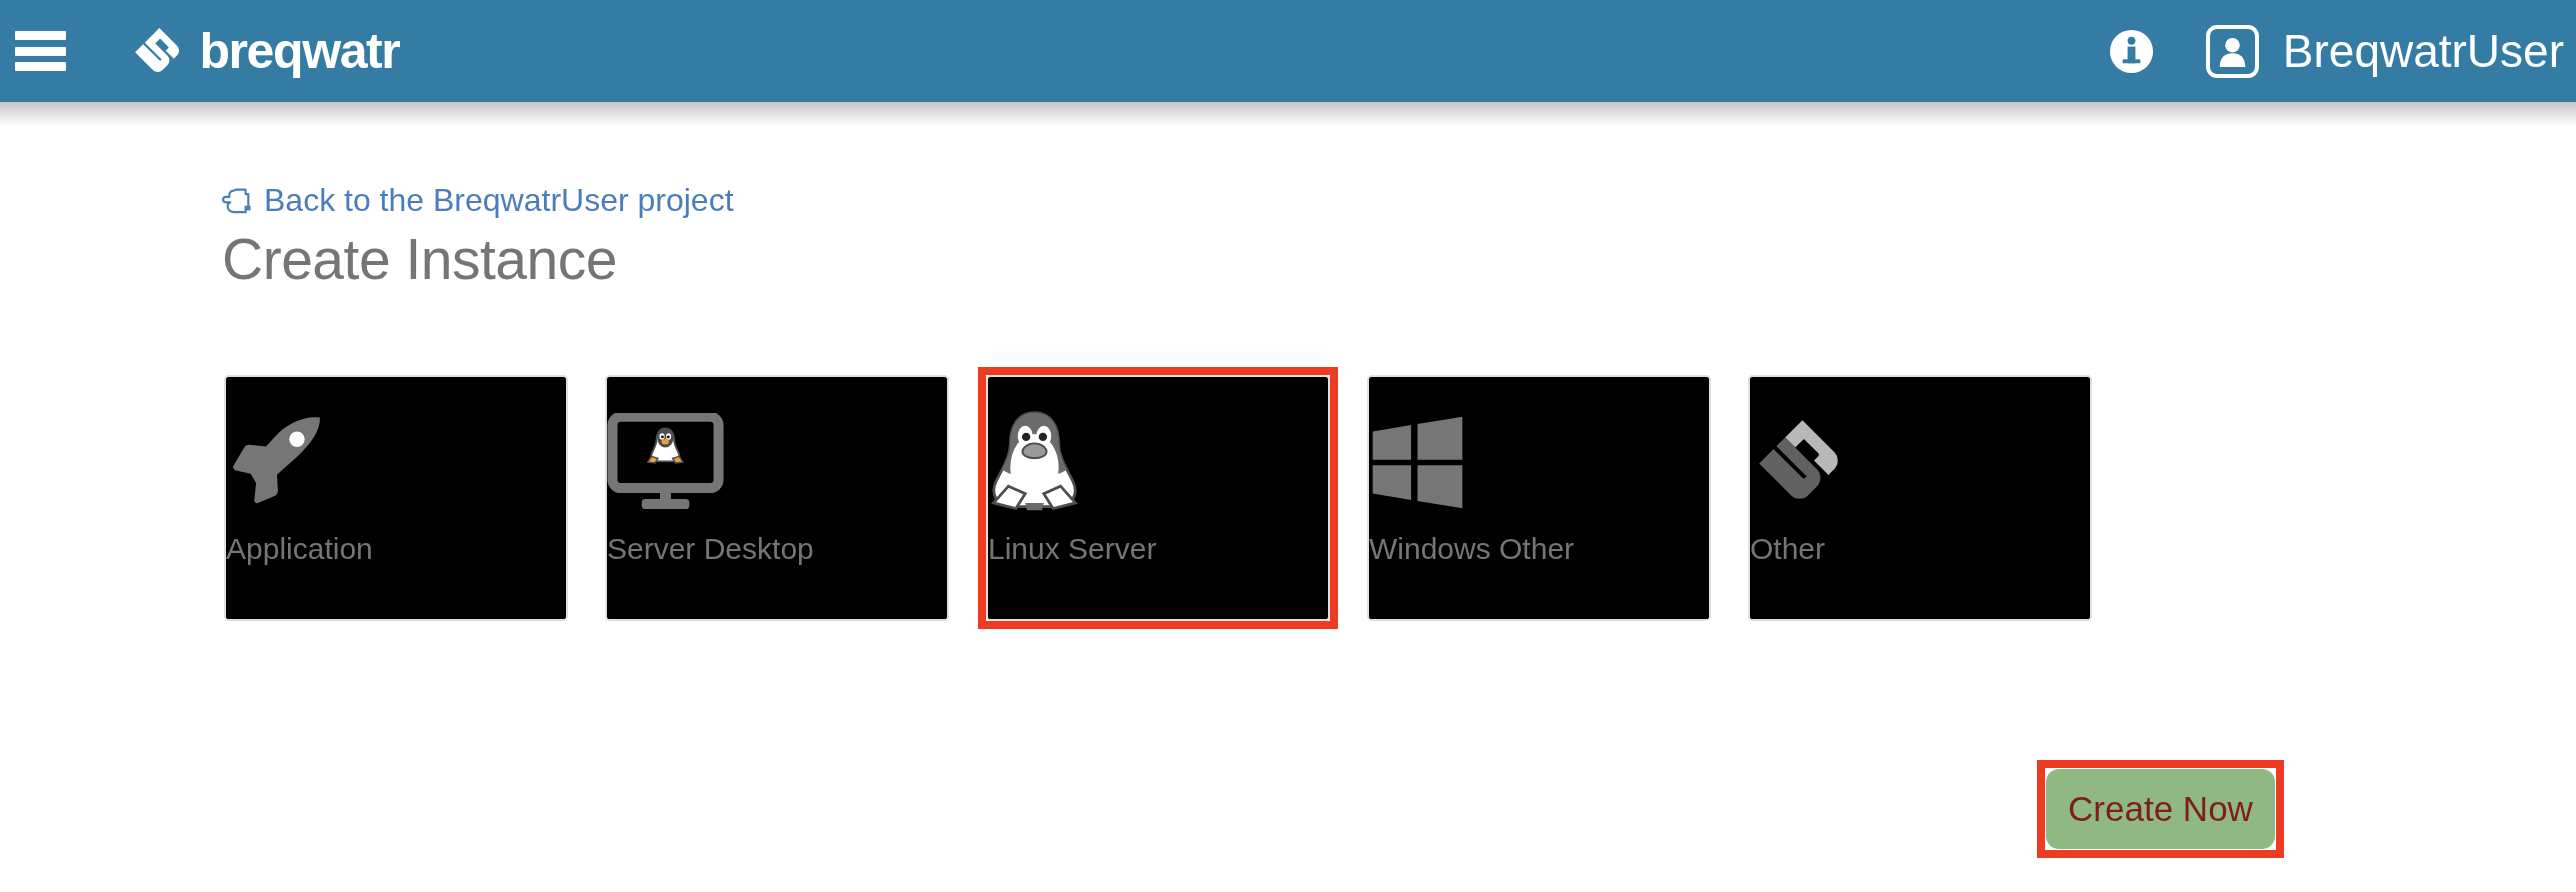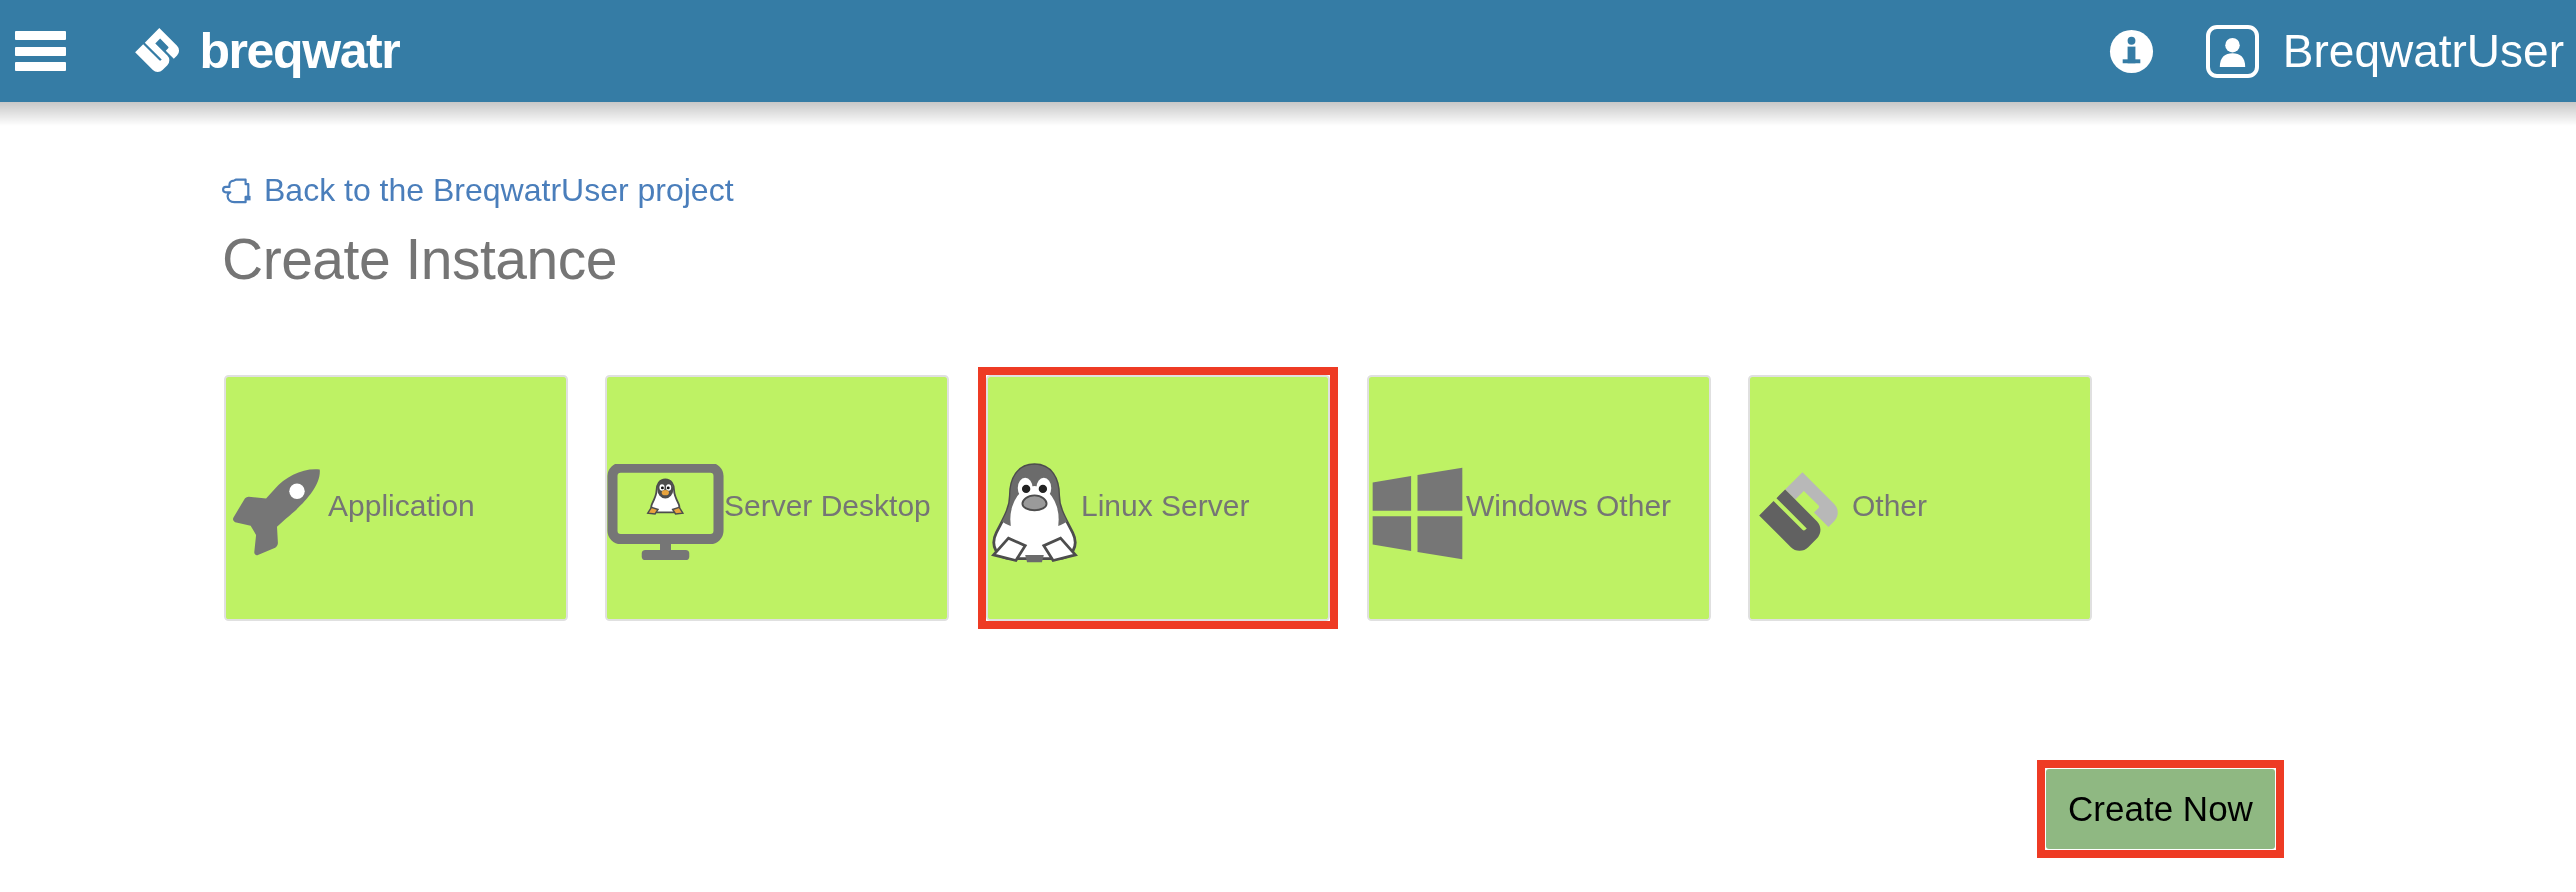--- a/index.html
+++ b/index.html
@@ -57,46 +57,46 @@
   }
   .user-name {
     color: #ffffff; font-size: 46px; white-space: nowrap;
     line-height: 1;
   }
 
   
   .content { position: absolute; left: 0; top: 102px; width: 2576px; }
 
   .breadcrumb {
-    position: absolute; left: 222px; top: 70px;
+    position: absolute; left: 222px; top: 80px;
     display: flex; align-items: center;
     color: #4a7ebb; font-size: 32px; text-decoration: none;
     cursor: pointer; white-space: nowrap;
   }
   .breadcrumb-icon { width: 31px; height: 27px; margin-right: 11px; }
 
   .page-title {
     position: absolute; left: 222px; top: 124px;
     color: #757575; font-size: 57px; font-weight: 400;
     letter-spacing: -0.5px; white-space: nowrap;
   }
 
   
   .card-row {
     position: absolute; left: 224px; top: 273px;
     display: flex; gap: 37px;
   }
   .card {
     position: relative;
     width: 344px; height: 246px;
-    background: #bef264;
+    background: #000000;
     border: 2.7px solid #e0e0e0;
     border-radius: 4.6px;
-    display: flex; 
-    align-items: center; justify-content: flex-start;
+    display: flex; flex-direction: column;
+    align-items: flex-start; justify-content: flex-start;
     cursor: pointer;
   }
   .card-icon {
     height: 108px; margin-top: 31px;
     display: flex; align-items: center; justify-content: center;
   }
   .card-label {
     margin-top: 16.4px;
     color: #757575; font-size: 30px; font-weight: 400;
     white-space: nowrap;
@@ -110,22 +110,22 @@
     pointer-events: none;
   }
 
   
   .create-wrap {
     position: absolute; left: 2046px; top: 667px;
   }
   .create-btn {
     width: 229px; height: 80px;
     background: #8fb882;
-    border: none; border-radius: 3px;
-    color: #000000; font-size: 35px;
+    border: none; border-radius: 13px;
+    color: #7f1d1d; font-size: 35px;
     font-family: "Liberation Sans", sans-serif;
     cursor: pointer;
     display: flex; align-items: center; justify-content: center;
   }
   .create-wrap::after {
     content: "";
     position: absolute;
     left: -9px; top: -9px; right: -9px; bottom: -9px;
     border: 8.2px solid #ee3b24;
     pointer-events: none;

